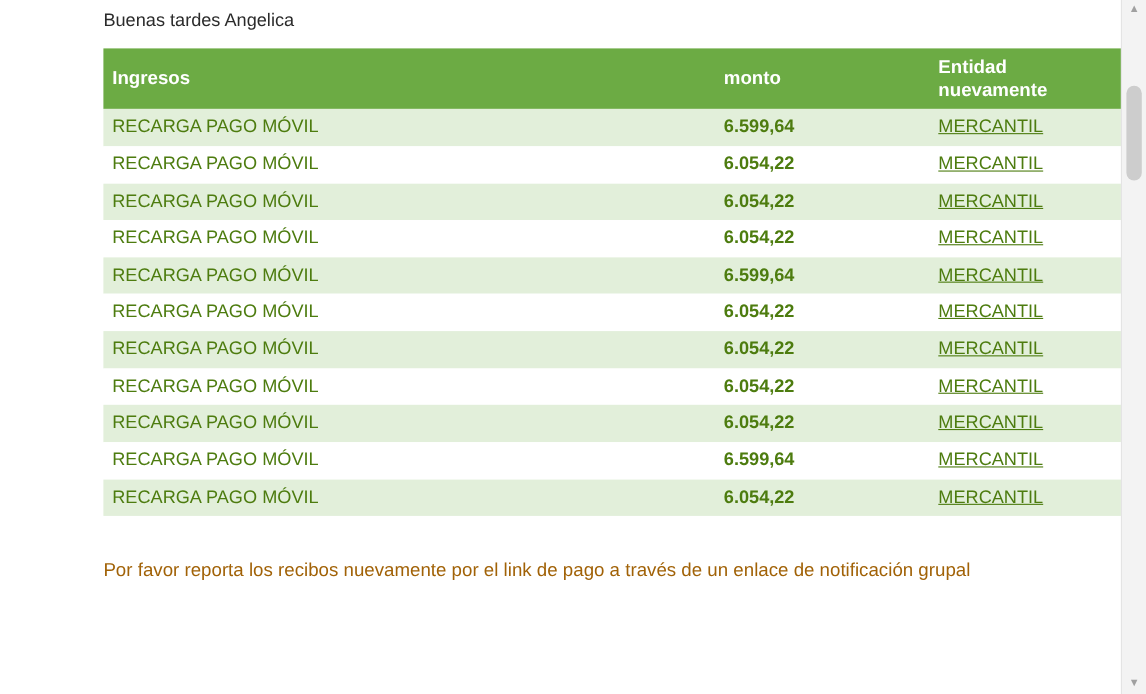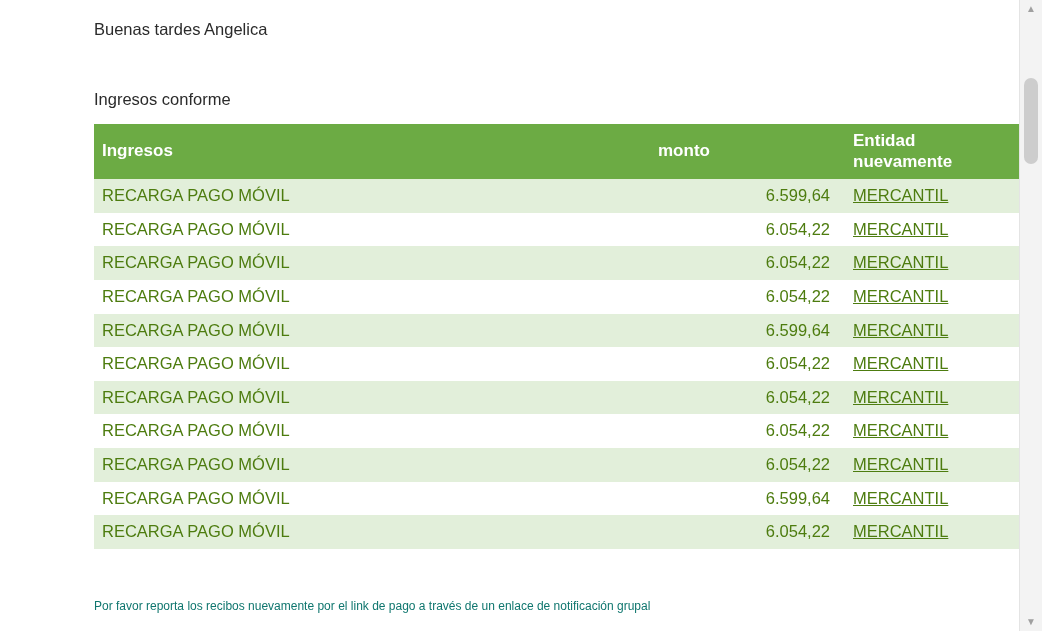--- a/index.html
+++ b/index.html
@@ -28,21 +28,21 @@
     position: absolute;
     left: 94px;
     top: 0;
     width: 926px;
   }
 
   .greeting {
     font-size: 16.5px;
     color: #2b2b2b;
     line-height: 1.2;
-    padding-top: 20px;
+    padding-top: 10px;
   }
 
   .intro {
     font-size: 16.5px;
     color: #2b2b2b;
     margin-top: 50px;
     line-height: 1.2;
   }
 
   table.ledger {
@@ -74,42 +74,42 @@
 
   table.ledger td {
     font-size: 16.5px;
     color: #4d7c0f;
     padding: 6px 8px 7px 8px;
     line-height: 1.25;
     white-space: nowrap;
   }
 
   table.ledger td.col-monto {
-    text-align: right;
     padding-right: 10px;
+    font-weight: bold;
   }
 
   table.ledger td.col-entidad {
     text-align: left;
     padding-left: 13px;
     text-decoration: underline;
   }
 
   table.ledger tr.band-shaded td {
     background: #e2efda;
   }
 
   table.ledger tr.band-plain td {
     background: #ffffff;
   }
 
   .closing {
-    font-size: 12px;
-    color: #0f766e;
-    margin-top: 48px;
+    font-size: 17px;
+    color: #a16207;
+    margin-top: 36px;
     line-height: 1.62;
     width: 860px;
   }
 
   
   .scrollbar {
     position: absolute;
     right: 0;
     top: 0;
     width: 22px;
@@ -142,21 +142,20 @@
 </style>
 </head>
 <body>
 
 <div class="page">
 
   <div class="content">
 
     <div class="greeting">Buenas tardes Angelica</div>
 
-    <div class="intro">Ingresos conforme</div>
 
     <table class="ledger">
       <colgroup>
         <col style="width:556px">
         <col style="width:190px">
         <col style="width:180px">
       </colgroup>
       <thead>
         <tr>
           <th class="col-concepto">Ingresos</th>

